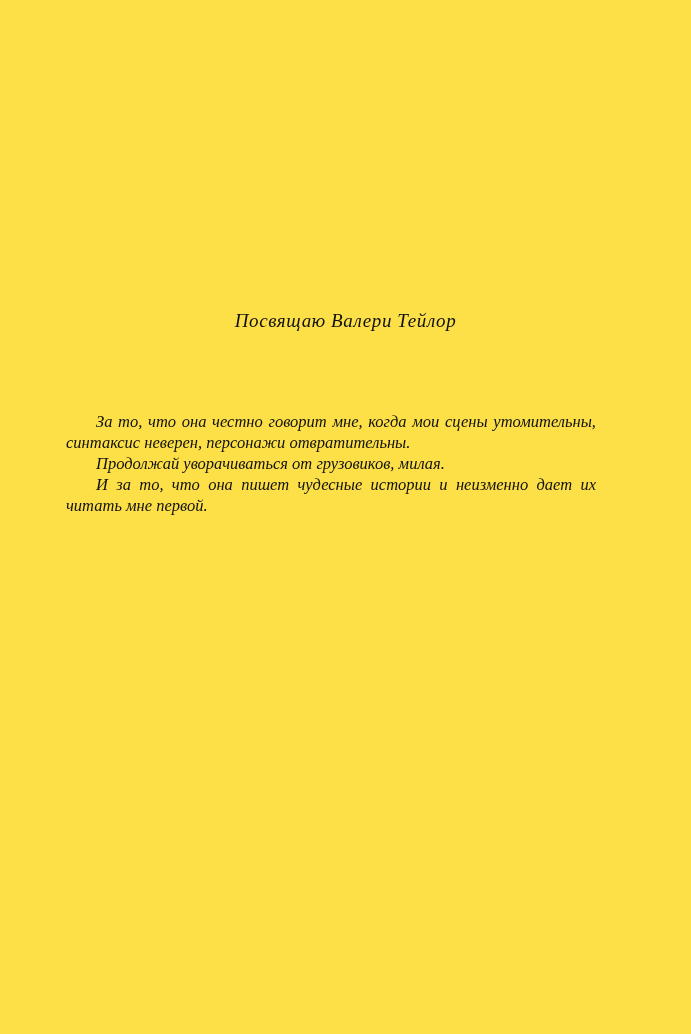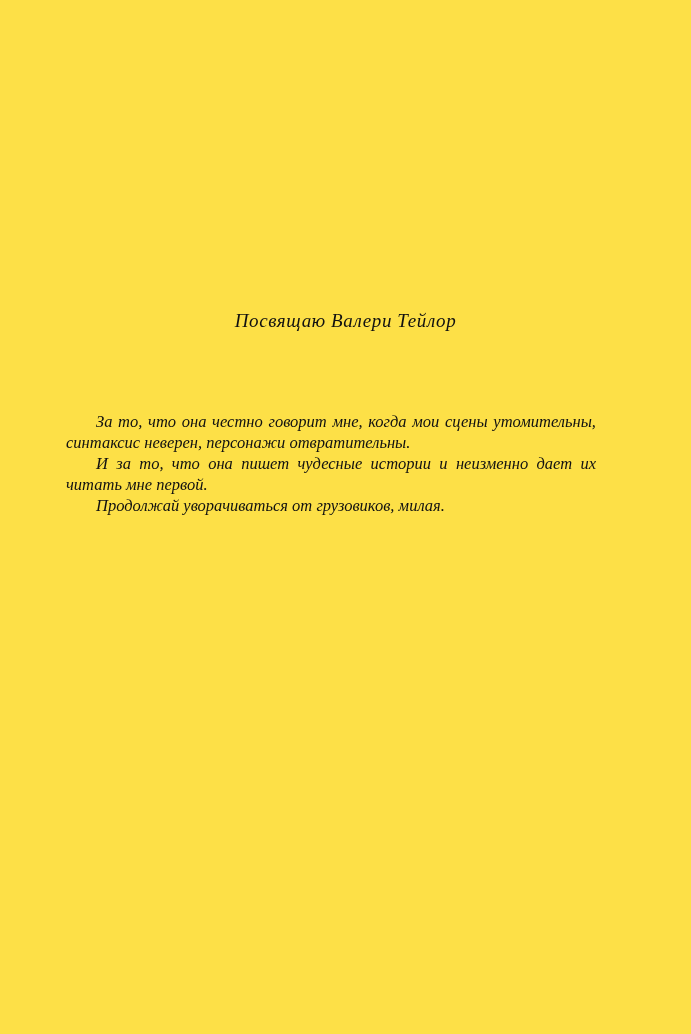--- a/index.html
+++ b/index.html
@@ -19,16 +19,16 @@
   }
   .para { margin: 0; text-indent: 30px; text-align: justify; text-align-last: left; }
 </style>
 </head>
 <body>
 
 <div class="page">
   <div class="title">Посвящаю Валери Тейлор</div>
   <div class="body-text">
     <p class="para">За то, что она честно говорит мне, когда мои сцены утомительны, синтаксис неверен, персонажи отвратительны.</p>
+    <p class="para">Продолжай уворачиваться от грузовиков, милая.</p>
     <p class="para">И за то, что она пишет чудесные истории и неизменно дает их читать мне первой.</p>
-    <p class="para">Продолжай уворачиваться от грузовиков, милая.</p>
   </div>
 </div>
 
 </body></html>

